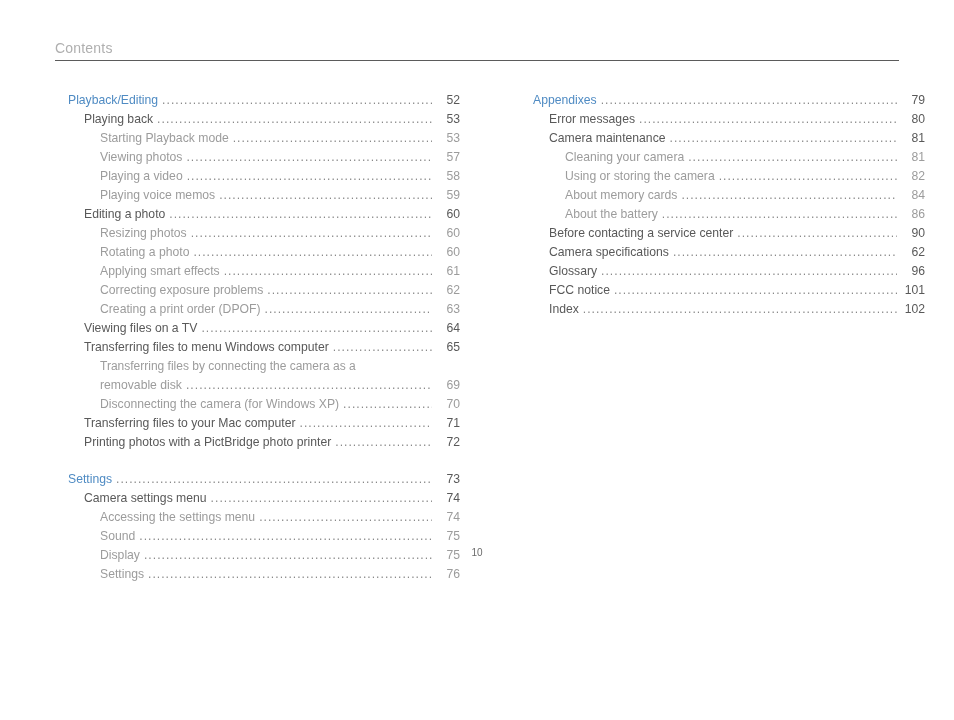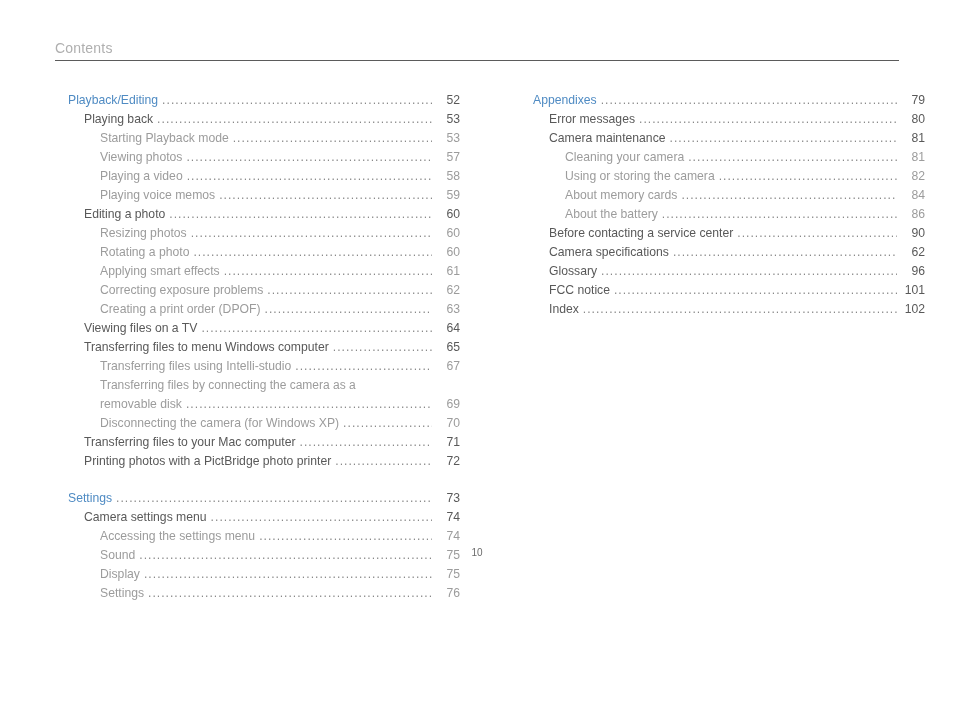--- a/index.html
+++ b/index.html
@@ -170,25 +170,20 @@
         <div class="toc-line lvl-1">
           <span class="toc-label">Viewing files on a TV</span>
           <span class="leaders"></span>
           <span class="toc-page">64</span>
         </div>
         <div class="toc-line lvl-1">
           <span class="toc-label">Transferring files to menu Windows computer</span>
           <span class="leaders"></span>
           <span class="toc-page">65</span>
         </div>
-        <div class="toc-line lvl-2">
-          <span class="toc-label">Transferring files using Intelli-studio</span>
-          <span class="leaders"></span>
-          <span class="toc-page">67</span>
-        </div>
         <div class="wrap-line">Transferring files by connecting the camera as a</div>
         <div class="wrap-cont">
           <span class="toc-label">removable disk</span>
           <span class="leaders"></span>
           <span class="toc-page">69</span>
         </div>
         <div class="toc-line lvl-2">
           <span class="toc-label">Disconnecting the camera (for Windows XP)</span>
           <span class="leaders"></span>
           <span class="toc-page">70</span>

